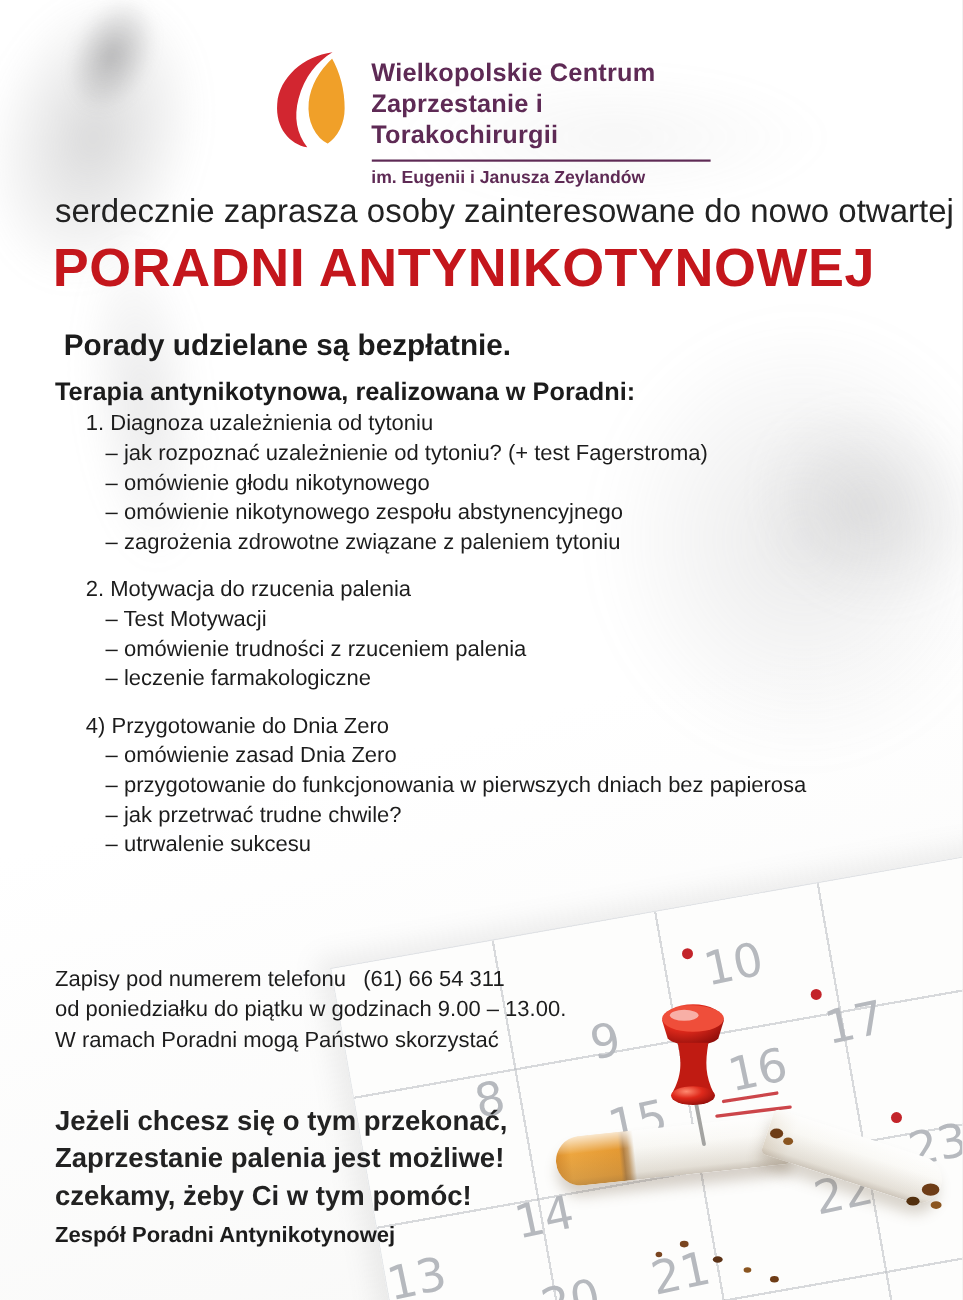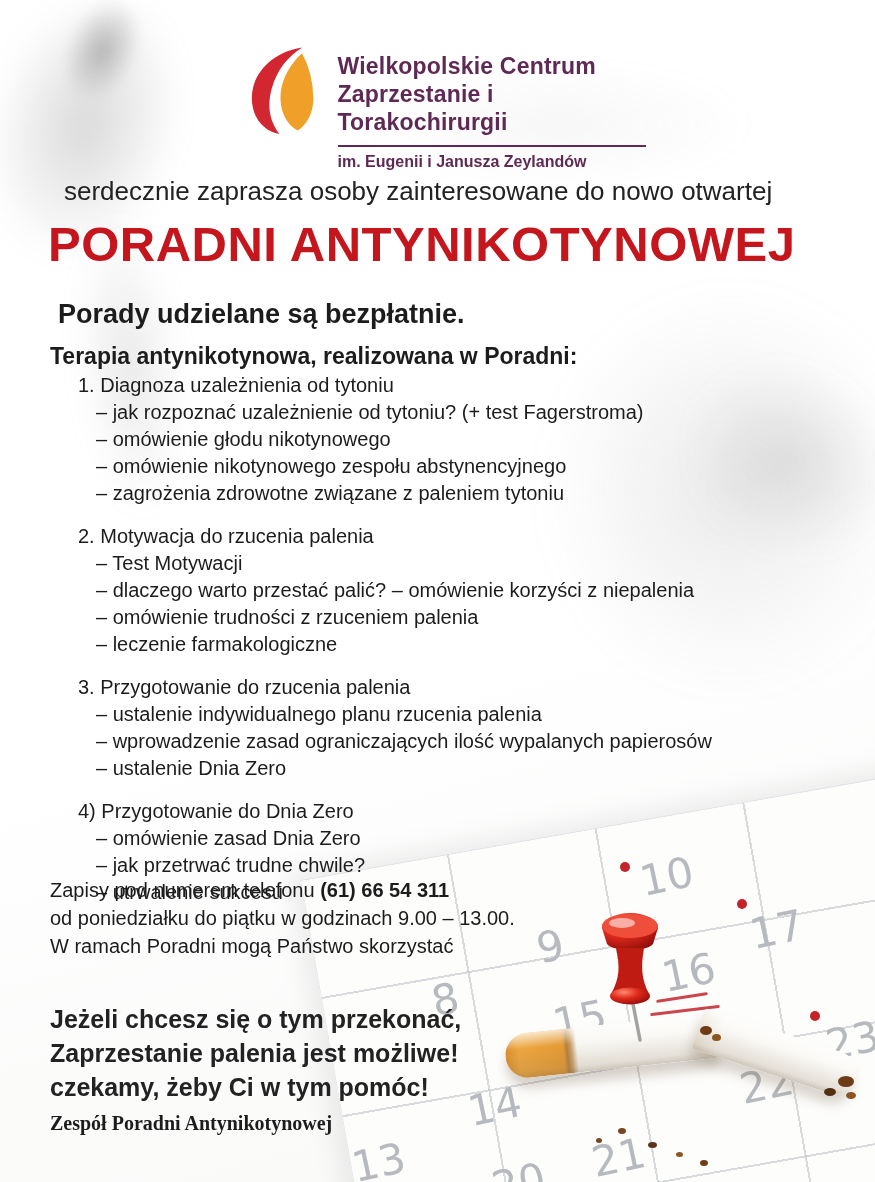--- a/index.html
+++ b/index.html
@@ -34,38 +34,38 @@
 
   
   .logo { position:absolute; top:44px; left:0; right:0; display:flex; justify-content:center; align-items:flex-start; z-index:10;margin-left:12px; }
   .logo-flame { width:80px; height:97px; margin-right:16px; flex:0 0 auto; }
   .logo-text { width:308px; padding-top:8px; }
   .logo-name { color:#5e2a55; font-size:23px; line-height:28px; font-weight:bold; letter-spacing:0.2px; }
   .logo-divider { border:none; border-top:2px solid #5e2a55; margin:9px 0 6px 0; width:100%; }
   .logo-sub { color:#5e2a55; font-size:16px; font-weight:bold; }
 
   
-  .intro   { position:absolute; left:64px; top:176px; font-size:26px; color:#222; z-index:10; }
+  .intro   { position:absolute; left:50px; top:176px; font-size:30px; color:#222; z-index:10; }
   .title   { position:absolute; left:48px; top:216px; font-size:49px; font-weight:bold;
              color:#c4161c; letter-spacing:0.5px; z-index:10; }
   .free    { position:absolute; left:58px; top:299px; font-size:27px; font-weight:bold; z-index:10; }
   .therapy { position:absolute; left:50px; top:343px; font-size:23px; font-weight:bold; z-index:10; }
 
   
   .list { position:absolute; left:50px; top:372px; width:770px; z-index:10; font-size:20px; line-height:27px;margin-left:28px; }
   .sec { margin-bottom:16px; }
   .sec-item { padding-left:18px; }
 
   
   .contact { position:absolute; left:50px; top:876px; width:560px; font-size:20px; line-height:28px; z-index:10; }
-  .contact strong { font-weight:bold; }
+  .contact strong { font-weight:normal;margin-left:10px; }
 
   
   .closing { position:absolute; left:50px; top:1002px; width:520px; font-size:25px; line-height:34px; font-weight:bold; color:#222; z-index:10; }
-  .team { position:absolute; left:50px; top:1112px; font-size:20px; font-weight:bold; z-index:10;font-family:Liberation Serif, serif; }
+  .team { position:absolute; left:50px; top:1112px; font-size:20px; font-weight:bold; z-index:10; }
 
   
   .calendar-paper {
     position:absolute; left:300px; top:880px; width:900px; height:620px;
     transform:rotate(-10deg); transform-origin:top left;
     background-color:rgba(253,253,252,0.92);
     background-image:
       repeating-linear-gradient(to bottom, rgba(185,188,193,0) 0px, rgba(185,188,193,0) 118px, rgba(185,188,193,0.55) 118px, rgba(185,188,193,0.55) 120px),
       repeating-linear-gradient(to right,  rgba(185,188,193,0) 0px, rgba(185,188,193,0) 148px, rgba(185,188,193,0.55) 148px, rgba(185,188,193,0.55) 150px);
     border-top:1px solid #dfe1e4; border-left:1px solid #e6e8ea;
@@ -216,33 +216,27 @@
     <div class="sec">
       <div class="sec-title">1. Diagnoza uzależnienia od tytoniu</div>
       <div class="sec-item">– jak rozpoznać uzależnienie od tytoniu? (+ test Fagerstroma)</div>
       <div class="sec-item">– omówienie głodu nikotynowego</div>
       <div class="sec-item">– omówienie nikotynowego zespołu abstynencyjnego</div>
       <div class="sec-item">– zagrożenia zdrowotne związane z paleniem tytoniu</div>
     </div>
     <div class="sec">
       <div class="sec-title">2. Motywacja do rzucenia palenia</div>
       <div class="sec-item">– Test Motywacji</div>
-      <div class="sec-item">– dlaczego warto przestać palić? – omówienie korzyści z niepalenia</div>
       <div class="sec-item">– omówienie trudności z rzuceniem palenia</div>
       <div class="sec-item">– leczenie farmakologiczne</div>
-    </div>
-    <div class="sec">
-      <div class="sec-title">3. Przygotowanie do rzucenia palenia</div>
-      <div class="sec-item">– ustalenie indywidualnego planu rzucenia palenia</div>
-      <div class="sec-item">– wprowadzenie zasad ograniczających ilość wypalanych papierosów</div>
-      <div class="sec-item">– ustalenie Dnia Zero</div>
     </div>
     <div class="sec">
       <div class="sec-title">4) Przygotowanie do Dnia Zero</div>
       <div class="sec-item">– omówienie zasad Dnia Zero</div>
+      <div class="sec-item">– przygotowanie do funkcjonowania w pierwszych dniach bez papierosa</div>
       <div class="sec-item">– jak przetrwać trudne chwile?</div>
       <div class="sec-item">– utrwalenie sukcesu</div>
     </div>
   </div>
 
   <div class="contact">
     <div>
       <span>Zapisy pod numerem telefonu</span>
       <strong>(61) 66 54 311</strong>
     </div>

